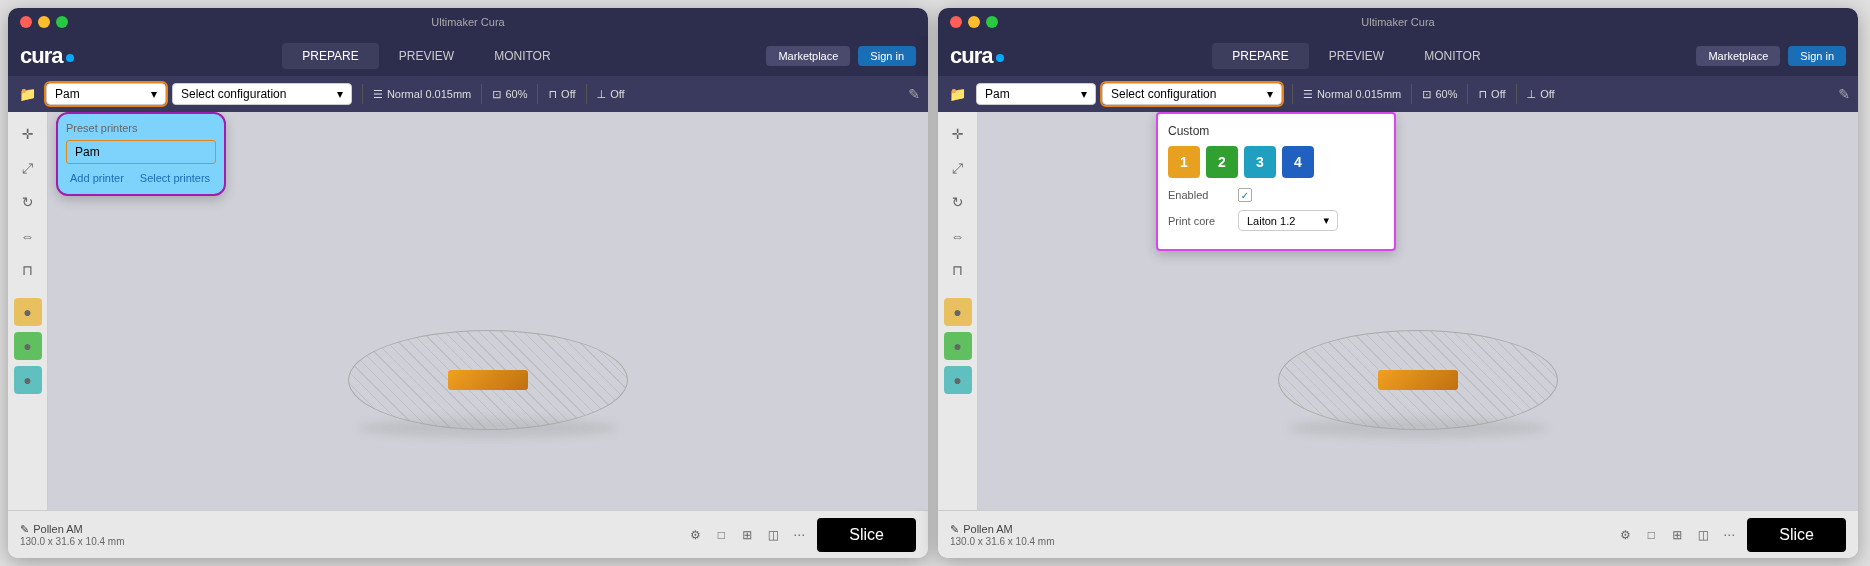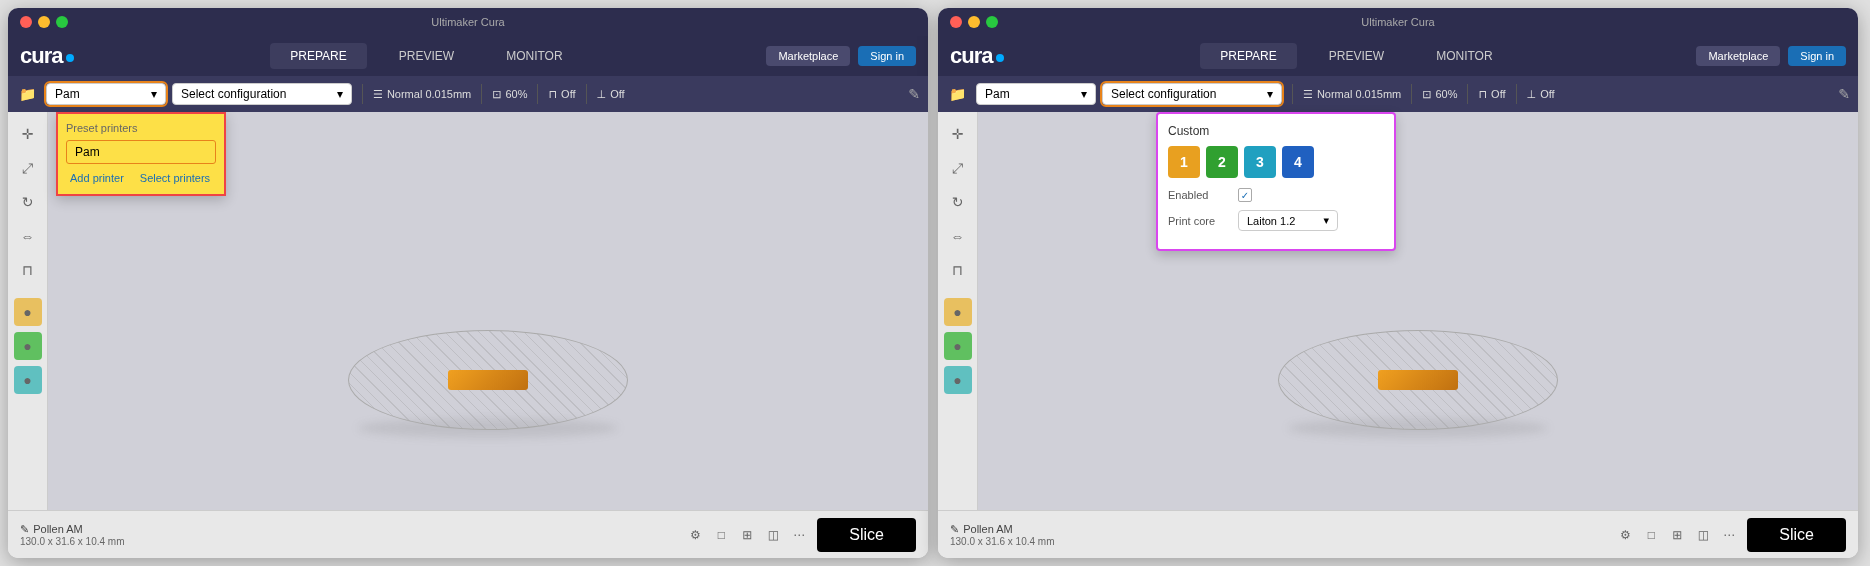--- a/index.html
+++ b/index.html
@@ -79,21 +79,21 @@
     .logo-dot {
       width: 8px;
       height: 8px;
       background: #00aaff;
       border-radius: 50%;
       margin-left: 2px;
       margin-bottom: -4px;
     }
     .nav-tabs {
       display: flex;
-      gap: 12px;
+      gap: 0;
       flex: 1;
       justify-content: center;
     }
     .nav-tab {
       padding: 6px 20px;
       color: #ccc;
       font-size: 12px;
       cursor: pointer;
       border-radius: 4px;
     }
@@ -274,23 +274,23 @@
       background: linear-gradient(135deg, #f0a020, #c07010);
       border-radius: 3px;
       position: relative;
     }
 
     
     .dropdown-popup {
       position: absolute;
       top: 0;
       left: 88px;
-      background: #fde047;
-      border: 2px solid #ef4444;
-      border-radius: 0;
+      background: #7dd3fc;
+      border: 2px solid #a21caf;
+      border-radius: 12px;
       padding: 8px;
       min-width: 170px;
       z-index: 10;
       box-shadow: 0 4px 12px rgba(0,0,0,0.2);
     }
     .dropdown-section-title {
       font-size: 11px;
       color: #666;
       margin-bottom: 6px;
     }

